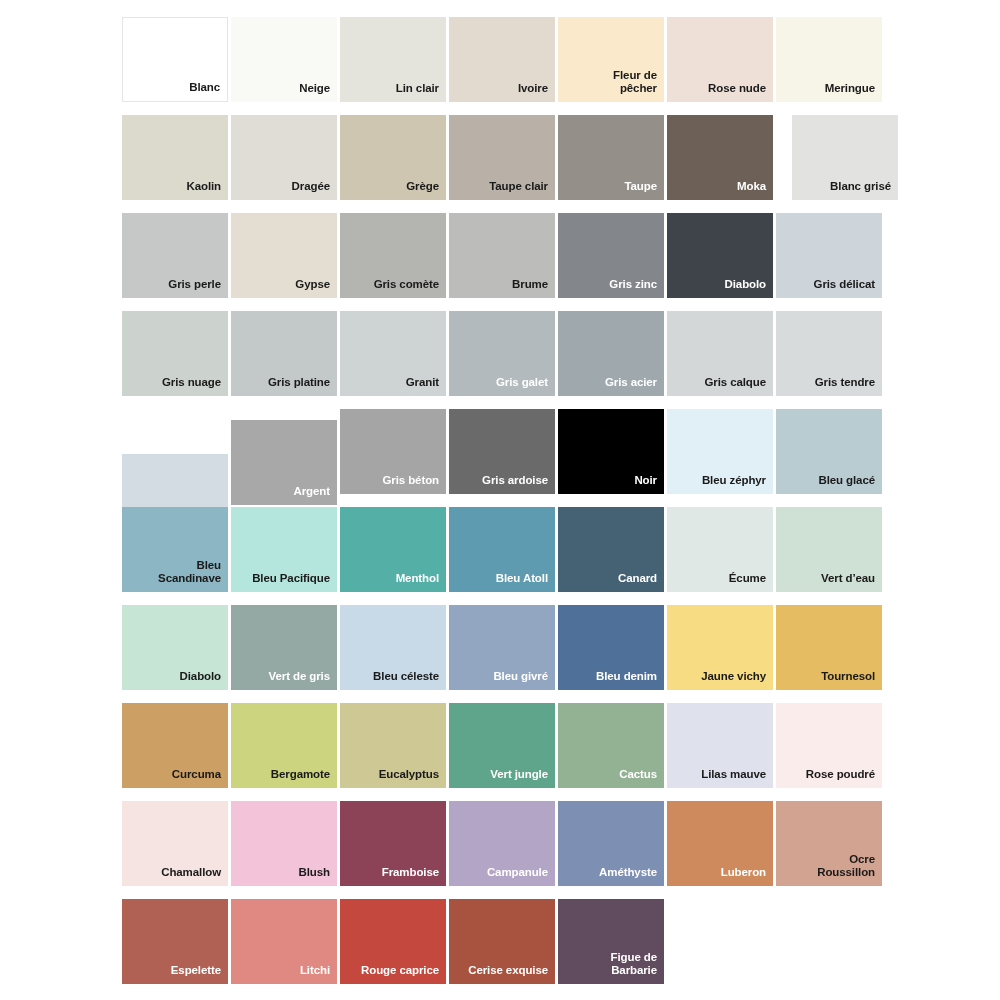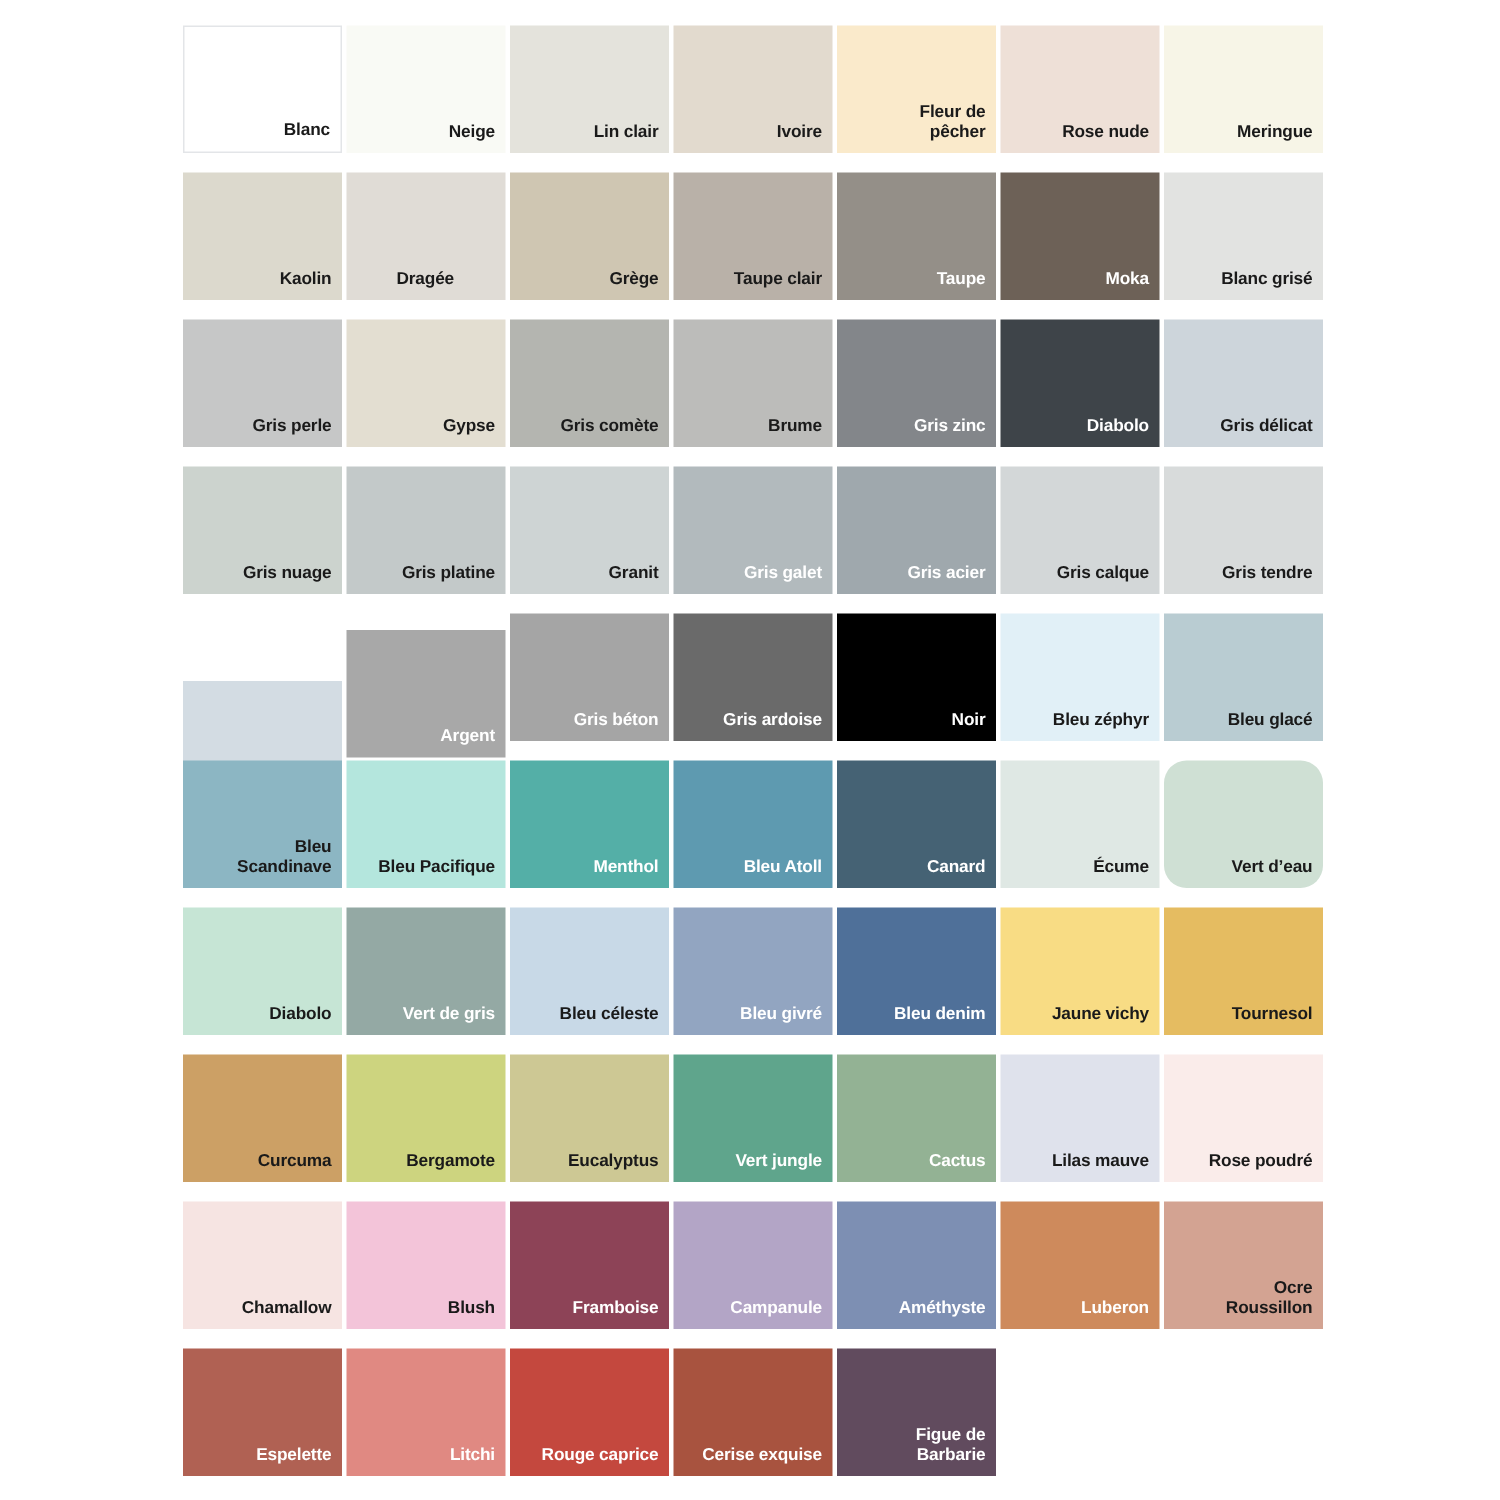--- a/index.html
+++ b/index.html
@@ -78,36 +78,36 @@
       </div>
       <div class="swatch" style="background: rgb(238, 224, 215);">
         <span class="swatch-label dark-text">Rose nude</span>
       </div>
       <div class="swatch" style="background: rgb(247, 245, 231);">
         <span class="swatch-label dark-text">Meringue</span>
       </div>
       <div class="swatch" style="background: rgb(220, 217, 205);">
         <span class="swatch-label dark-text">Kaolin</span>
       </div>
-      <div class="swatch" style="background: rgb(224, 220, 214); justify-content: center;">
+      <div class="swatch" style="background: rgb(224, 220, 214);">
         <span class="swatch-label dark-text">Dragée</span>
       </div>
       <div class="swatch" style="background: rgb(207, 198, 178);">
         <span class="swatch-label dark-text">Grège</span>
       </div>
       <div class="swatch" style="background: rgb(185, 177, 168);">
         <span class="swatch-label dark-text">Taupe clair</span>
       </div>
       <div class="swatch" style="background: rgb(148, 143, 136);">
         <span class="swatch-label light-text">Taupe</span>
       </div>
       <div class="swatch" style="background: rgb(109, 97, 87);">
         <span class="swatch-label light-text">Moka</span>
       </div>
-      <div class="swatch" style="background: rgb(226, 227, 225);">
+      <div class="swatch" style="background: rgb(226, 227, 225); margin-left: 16px;">
         <span class="swatch-label dark-text">Blanc grisé</span>
       </div>
       <div class="swatch" style="background: rgb(198, 199, 199);">
         <span class="swatch-label dark-text">Gris perle</span>
       </div>
       <div class="swatch" style="background: rgb(227, 222, 209);">
         <span class="swatch-label dark-text">Gypse</span>
       </div>
       <div class="swatch" style="background: rgb(180, 181, 176);">
         <span class="swatch-label dark-text">Gris comète</span>
@@ -178,21 +178,21 @@
       </div>
       <div class="swatch" style="background: rgb(94, 154, 176);">
         <span class="swatch-label light-text">Bleu Atoll</span>
       </div>
       <div class="swatch" style="background: rgb(69, 98, 116);">
         <span class="swatch-label light-text">Canard</span>
       </div>
       <div class="swatch" style="background: rgb(223, 232, 228);">
         <span class="swatch-label dark-text">Écume</span>
       </div>
-      <div class="swatch" style="background: rgb(207, 224, 212); border-radius: 15px;">
+      <div class="swatch" style="background: rgb(207, 224, 212);">
         <span class="swatch-label dark-text">Vert d’eau</span>
       </div>
       <div class="swatch" style="background: rgb(198, 229, 213);">
         <span class="swatch-label dark-text">Diabolo</span>
       </div>
       <div class="swatch" style="background: rgb(148, 169, 164);">
         <span class="swatch-label light-text">Vert de gris</span>
       </div>
       <div class="swatch" style="background: rgb(200, 217, 231);">
         <span class="swatch-label dark-text">Bleu céleste</span>

